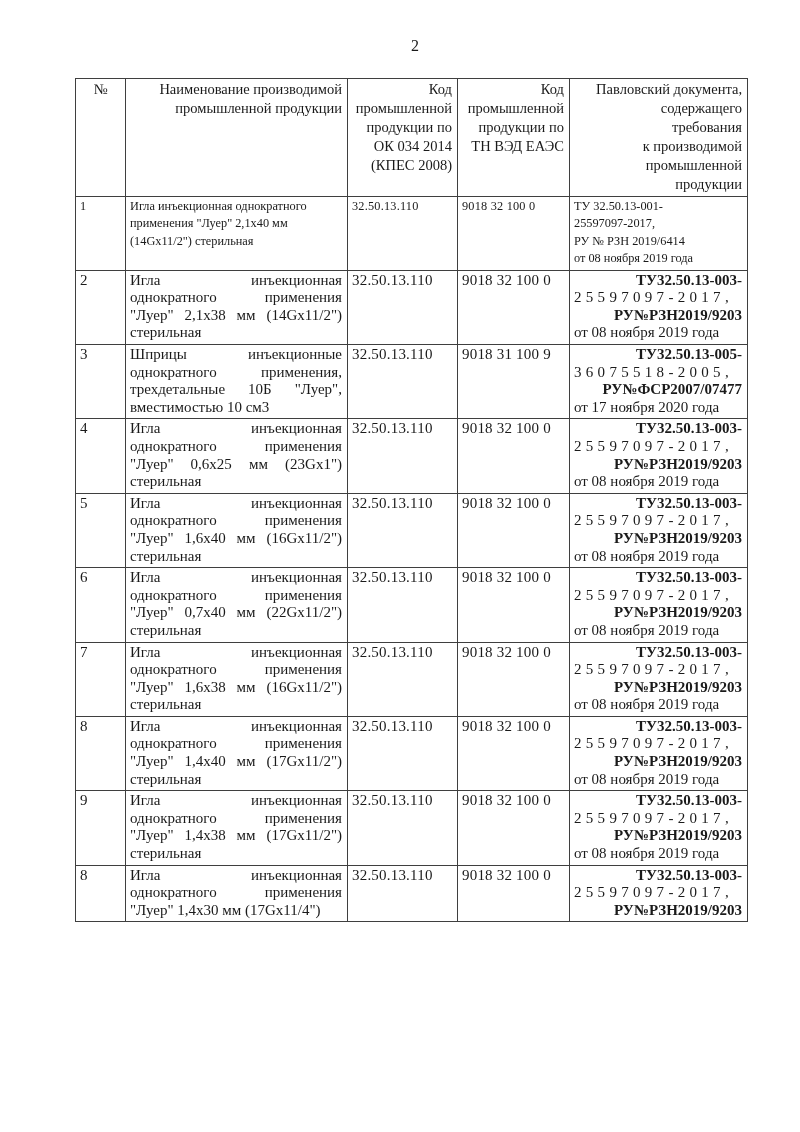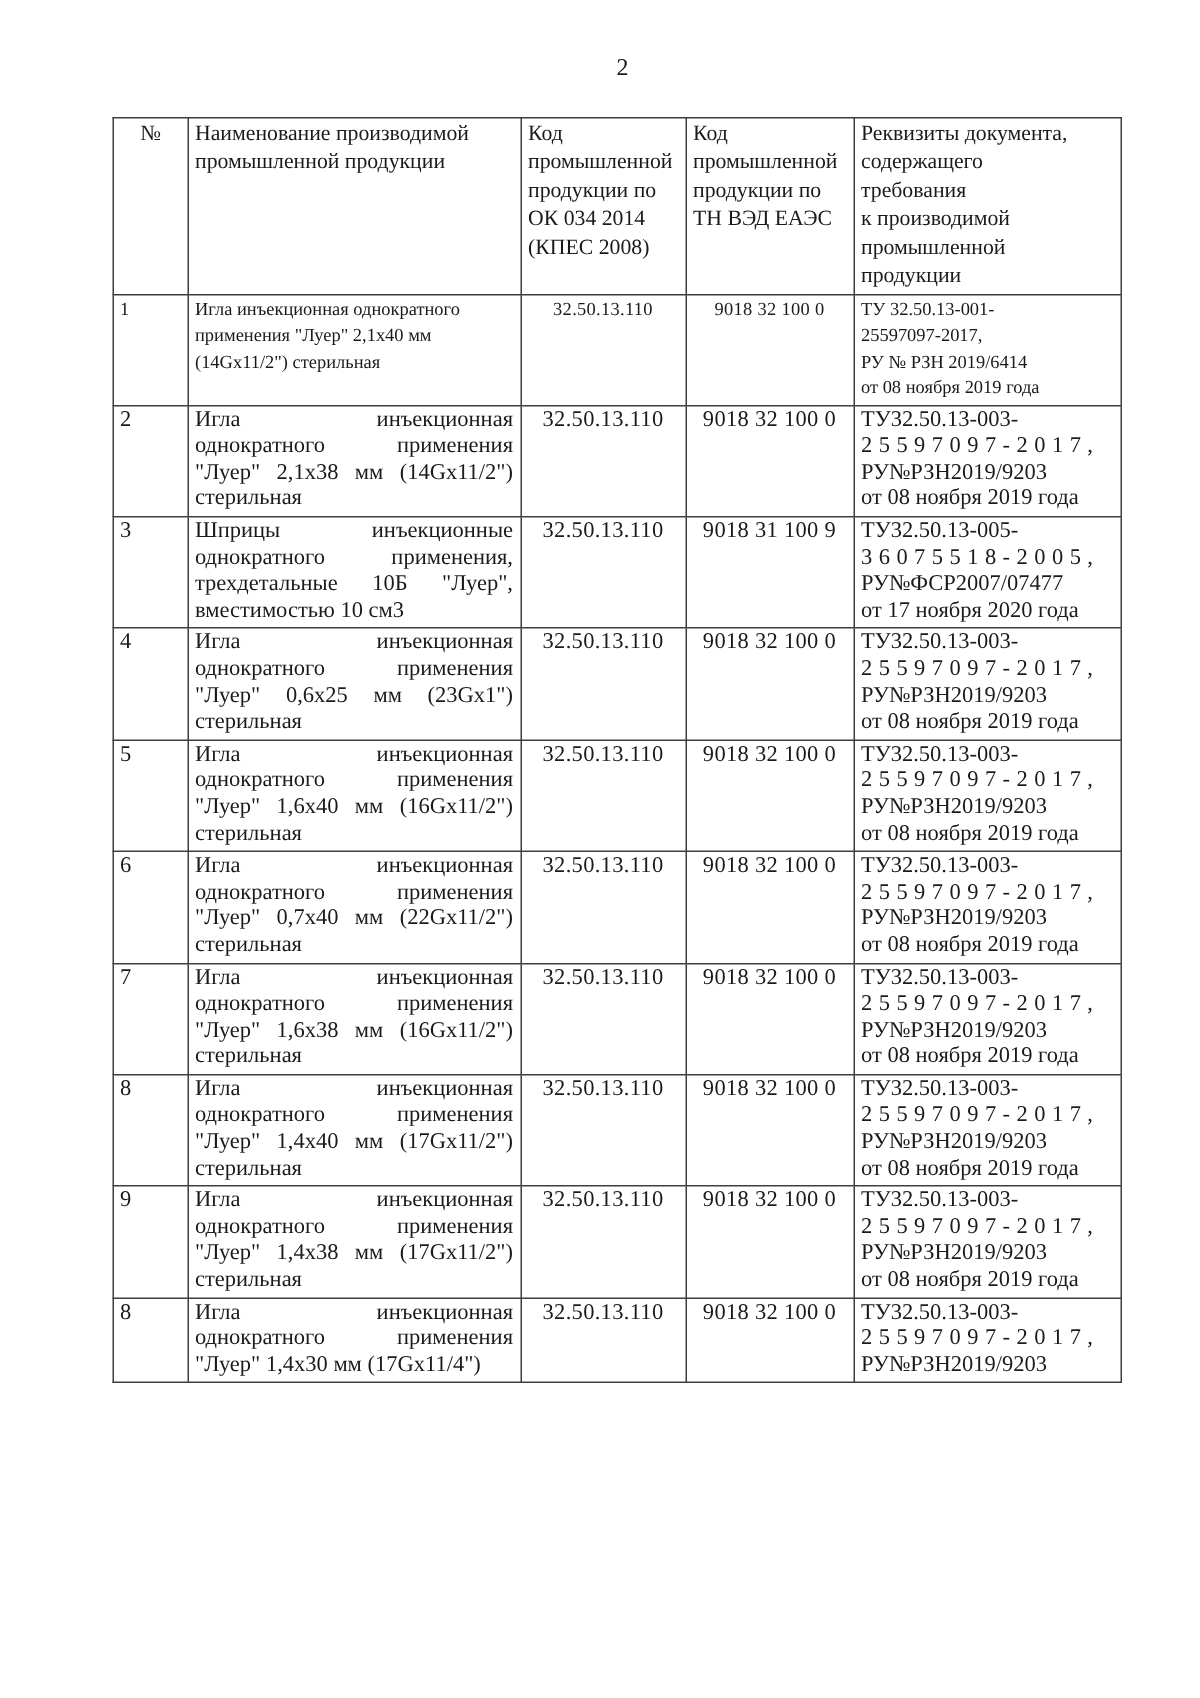--- a/index.html
+++ b/index.html
@@ -26,34 +26,34 @@
   table.doc {
     border-collapse:collapse; table-layout:fixed; width:672px;
   }
   .doc th, .doc td {
     border:1px solid #3f3f3f; vertical-align:top;
     padding:1px 5px 2px 4px;
     overflow:hidden;
   }
   .doc th {
     font-weight:normal; font-size:14.5px; line-height:19px;
-    text-align:left; white-space:pre-line;
+    text-align:right; white-space:pre-line;
   }
   th.h-num { text-align:center; padding-left:2px; padding-right:2px; }
 
   .doc td { font-size:15px; line-height:17.6px; }
   .cell-num  { padding-left:6px; }
   .cell-name { text-align:justify; text-align-last:left; }
-  .cell-code { letter-spacing:0.2px;text-align:center; }
+  .cell-code { letter-spacing:0.2px; }
 
   tr.small td { font-size:12.3px; line-height:17.4px; }
   tr.small .cell-name { text-align:left; text-align-last:left; }
 
   .rline { white-space:nowrap; }
-  .rline.split { display:flex; justify-content:flex-start; }
+  .rline.split { display:flex; justify-content:flex-end;font-weight:bold; }
   .rline.ls { letter-spacing:4.3px; }
 </style>
 </head>
 <body>
 
 <div class="page">
 
   <div class="page-num">2</div>
 
 
@@ -72,21 +72,21 @@
 промышленной продукции</th>
         <th>Код
 промышленной
 продукции по
 ОК 034 2014
 (КПЕС 2008)</th>
         <th>Код
 промышленной
 продукции по
 ТН ВЭД ЕАЭС</th>
-        <th>Реквизиты документа,
+        <th>Павловский документа,
 содержащего
 требования
 к производимой
 промышленной
 продукции</th>
       </tr>
     </thead>
     <tbody id="rows">
         <tr class="small">
           <td class="cell-num">1</td>

